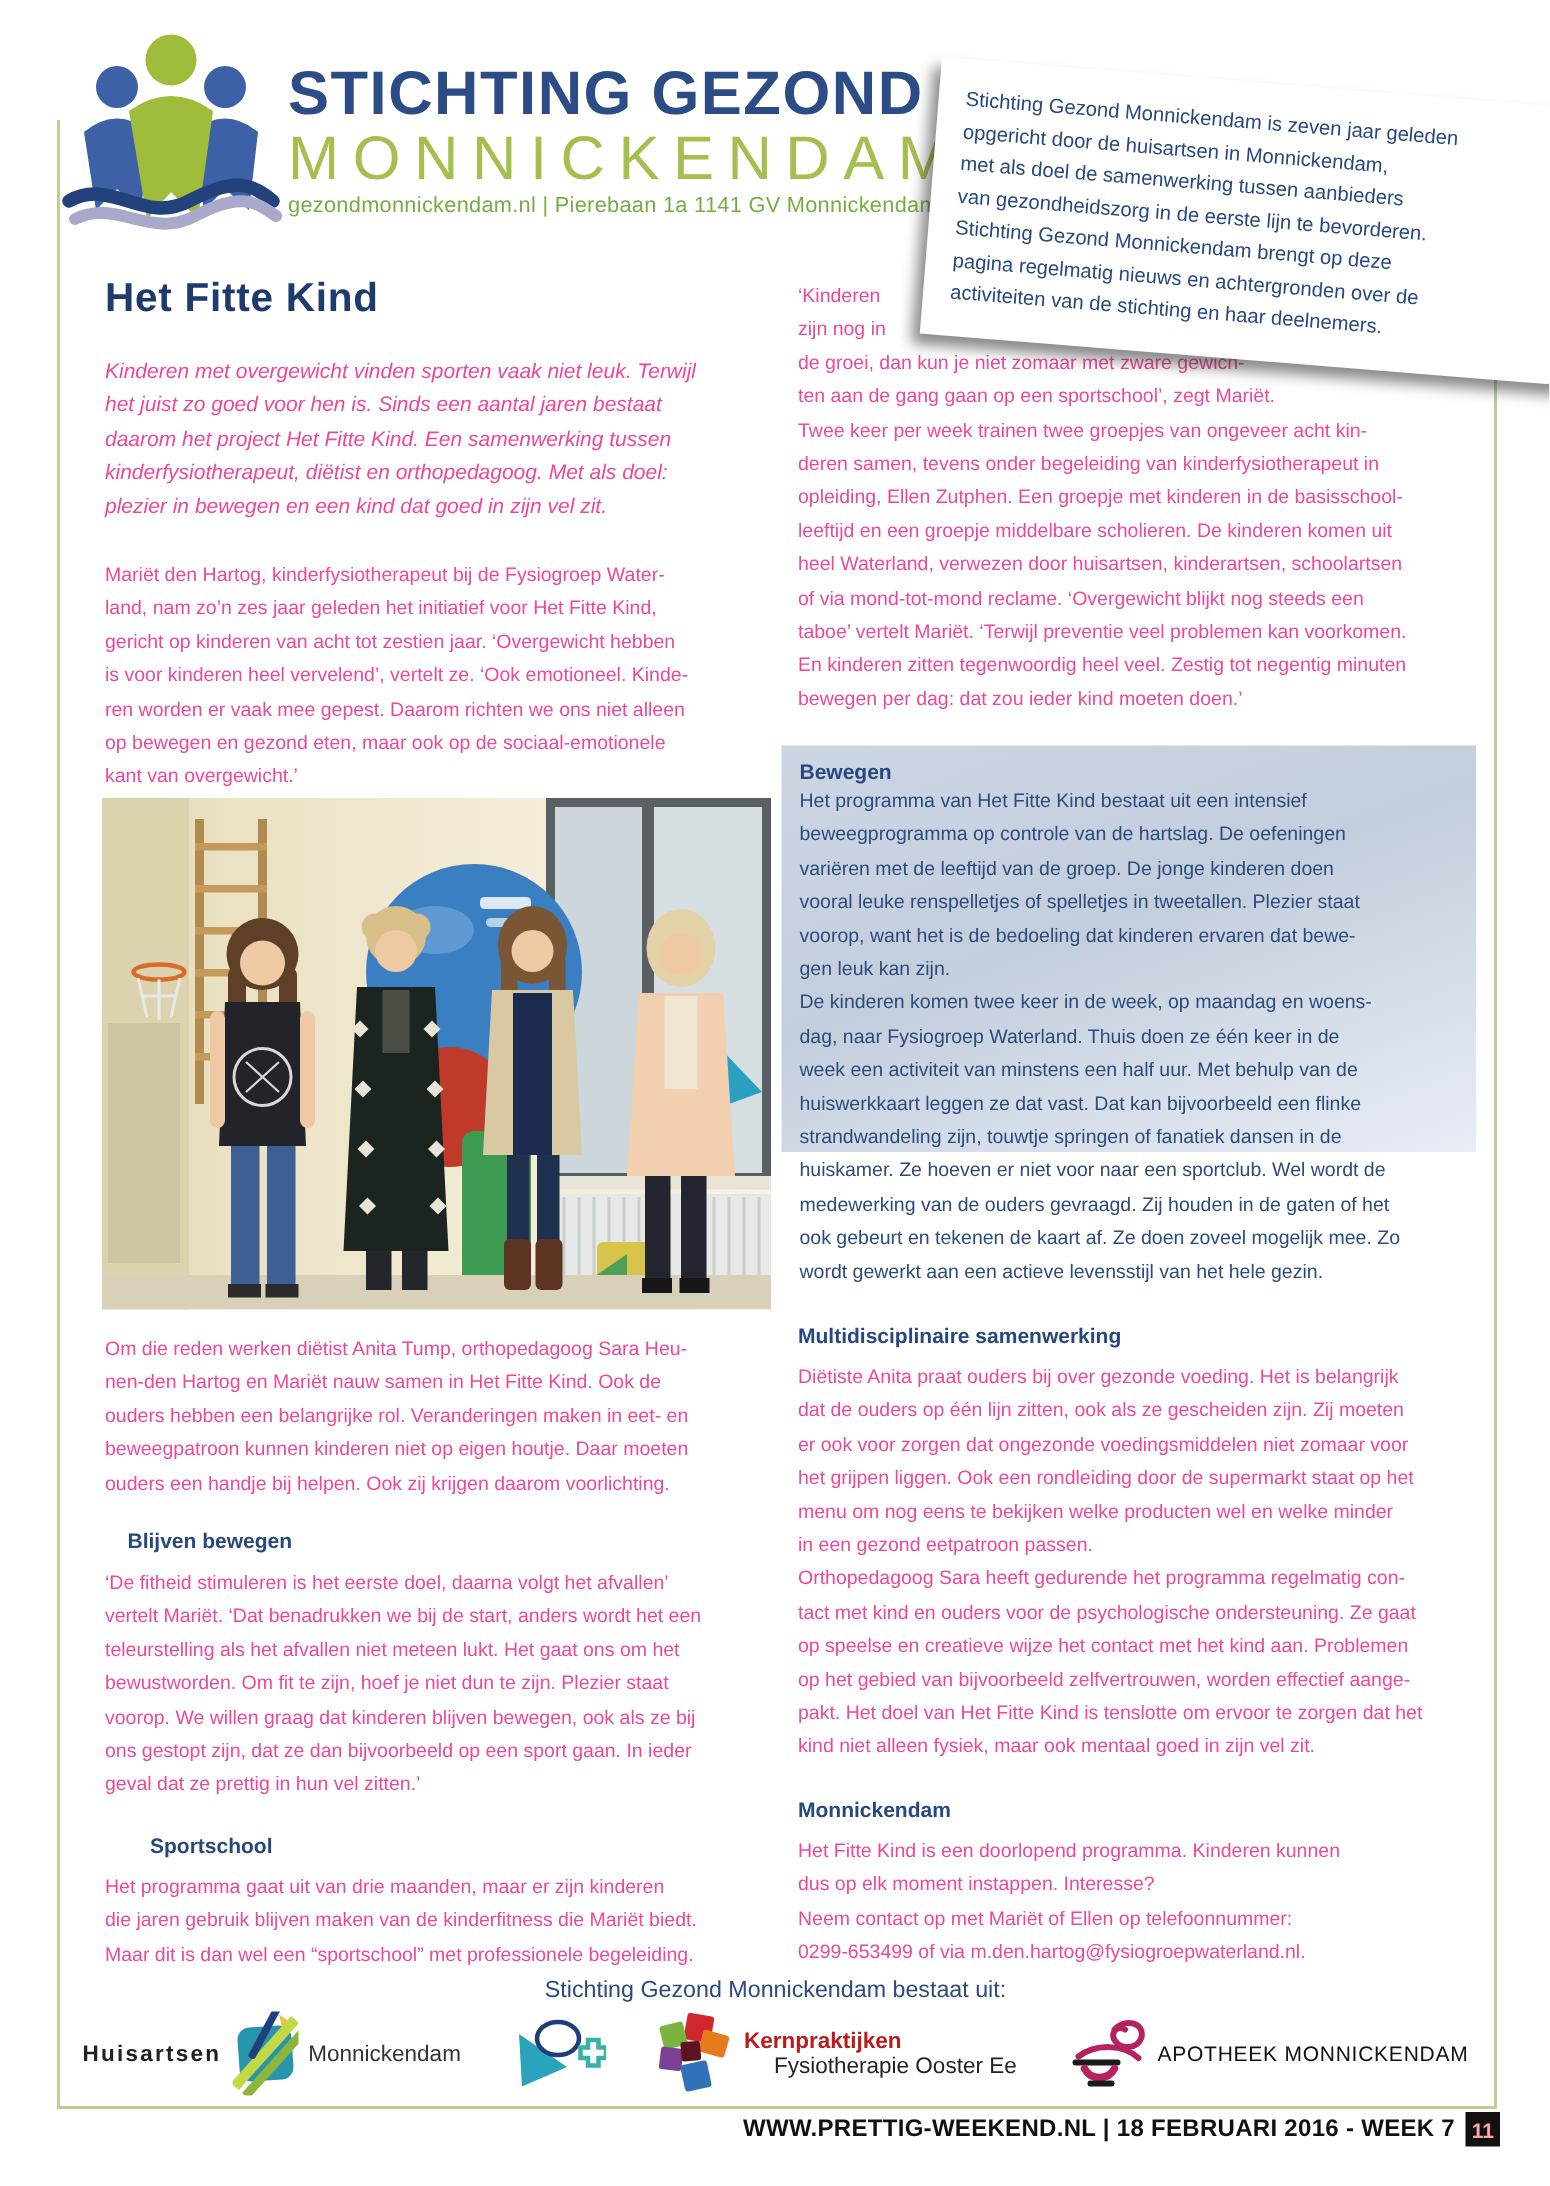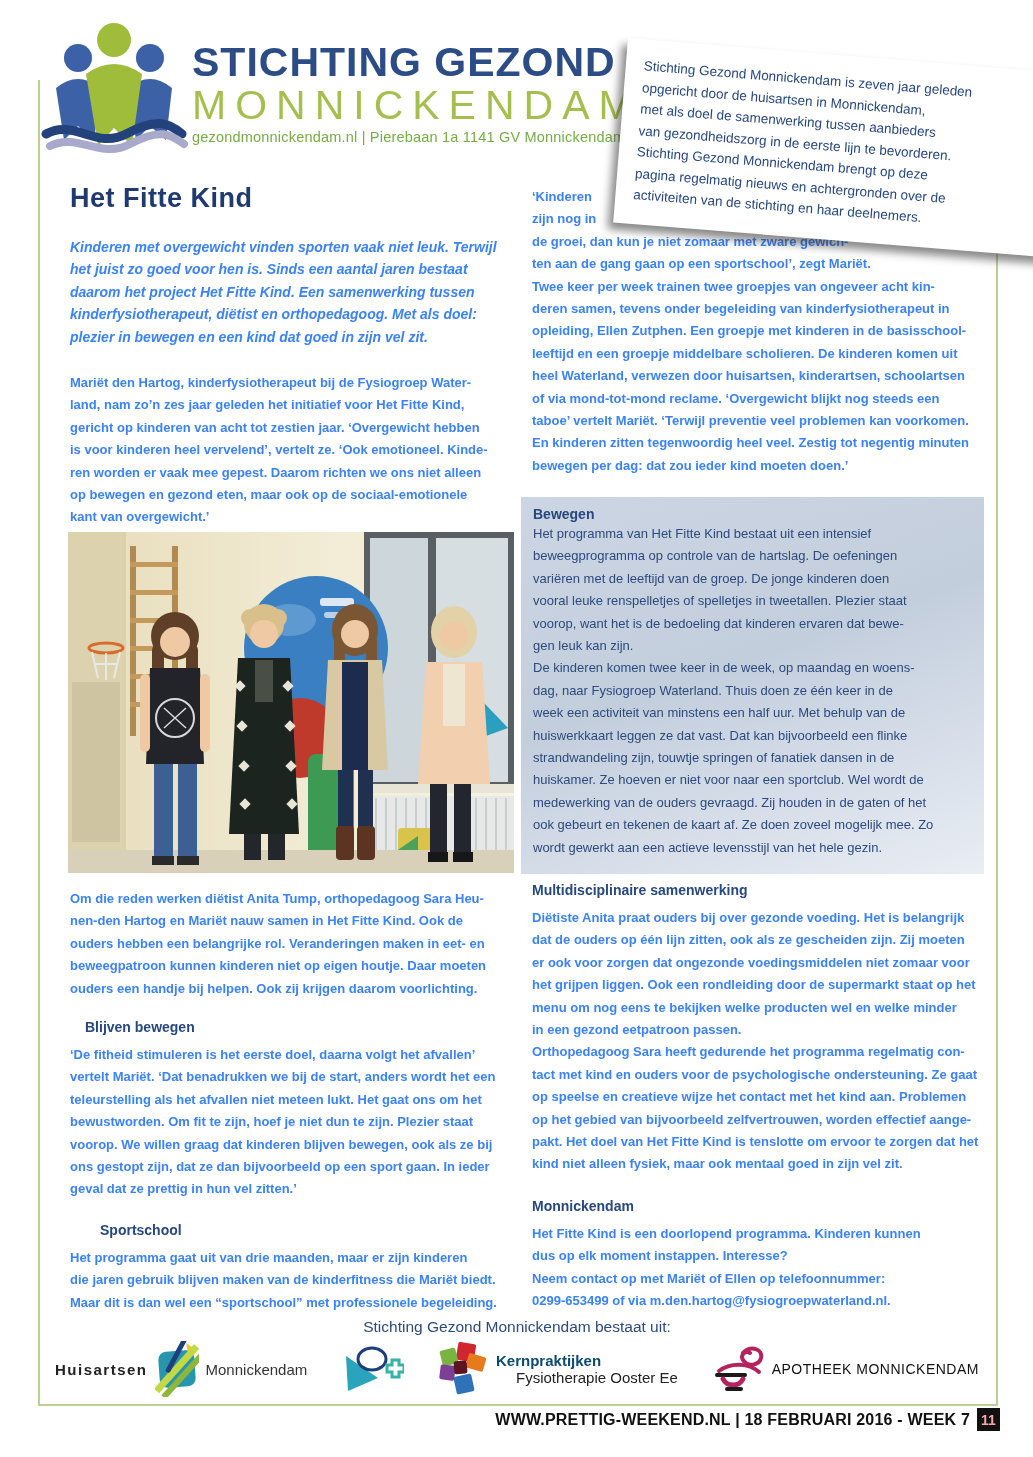--- a/index.html
+++ b/index.html
@@ -16,47 +16,47 @@
   .brand{margin-left:4px;padding-top:22px;}
   .brand-line1{font-size:41px;font-weight:bold;color:#2c4c86;letter-spacing:1px;line-height:44px;}
   .brand-line2{font-size:41px;color:#a5bf4e;letter-spacing:9px;line-height:42px;}
   .brand-contact{font-size:14.5px;color:#76ad43;margin-top:3px;letter-spacing:.2px;}
   
   .intro-note{position:absolute;left:628px;top:38px;width:400px;padding:16px 18px 18px 18px;
               background:#ffffff;transform:rotate(4.6deg);transform-origin:top left;z-index:5;
               box-shadow:-5px 7px 9px rgba(40,40,40,.55);
               font-size:13.5px;line-height:21.5px;color:#27477f;white-space:pre-line;}
   
-  .blk{position:absolute;white-space:pre-line;font-size:13px;line-height:22.4px;color:#3b82f6;font-weight:bold;}
+  .blk{position:absolute;white-space:pre-line;font-size:13px;line-height:22.4px;color:#ec4899;}
   .lcol{left:70px;width:472px;}
   .rcol{left:532px;width:462px;}
   .art-title{position:absolute;left:70px;top:183px;font-size:27px;font-weight:bold;color:#1e3a6e;
              letter-spacing:.5px;white-space:nowrap;}
   .lead{font-style:italic;font-size:14px;}
   .h-sub{position:absolute;font-size:14px;font-weight:bold;color:#27477f;white-space:nowrap;}
   
-  .bewegen-box{position:absolute;left:521px;top:497px;width:463px;height:377px;z-index:1;
+  .bewegen-box{position:absolute;left:521px;top:497px;width:463px;height:271px;z-index:1;
                background:linear-gradient(160deg,#ccd5e3 0%,#c3cedd 45%,#e9edf4 100%);
                padding:9px 12px;box-sizing:border-box;}
   .bewegen-box .bh{font-size:14px;font-weight:bold;color:#27477f;}
   .bewegen-box .bb{font-size:13px;line-height:22.4px;white-space:pre-line;margin-top:1px;}
   
   .photo{position:absolute;left:68px;top:532px;width:446px;height:341px;z-index:1;}
   
   .footer-intro{position:absolute;left:38px;top:1318px;width:958px;text-align:center;
                 font-size:15.5px;color:#2c4a7c;z-index:2;}
   .partners{position:absolute;left:55px;top:1338px;width:924px;height:62px;z-index:2;
             display:flex;align-items:center;justify-content:space-between;}
   .partner{display:flex;align-items:center;gap:7px;}
   .p-huis-pre{font-size:15px;font-weight:bold;color:#222;letter-spacing:1.5px;}
   .p-huis-suf{font-size:15px;color:#333;}
   .p-col{display:flex;flex-direction:column;}
   .p-fys1{font-size:14px;font-weight:bold;color:#111;letter-spacing:.5px;}
   .p-fys2{font-size:9.5px;font-weight:bold;color:#222;letter-spacing:2.2px;margin-top:2px;}
-  .p-kern1{font-size:15px;font-weight:bold;color:#0c4a6e;}
+  .p-kern1{font-size:15px;font-weight:bold;color:#b91c1c;}
   .p-kern2{font-size:15px;color:#222;margin-left:20px;}
   .p-apo{font-size:14px;color:#111;letter-spacing:.5px;}
   
   .bottom-bar{position:absolute;left:0;top:1408px;width:1000px;display:flex;justify-content:flex-end;
               align-items:center;gap:7px;z-index:2;}
   .bottom-text{font-size:16px;font-weight:bold;color:#111;letter-spacing:.2px;}
   .page-badge{width:23px;height:23px;background:#111;color:#fca5a5;font-size:14px;font-weight:bold;
               display:flex;align-items:center;justify-content:center;}
 </style>
 </head>

